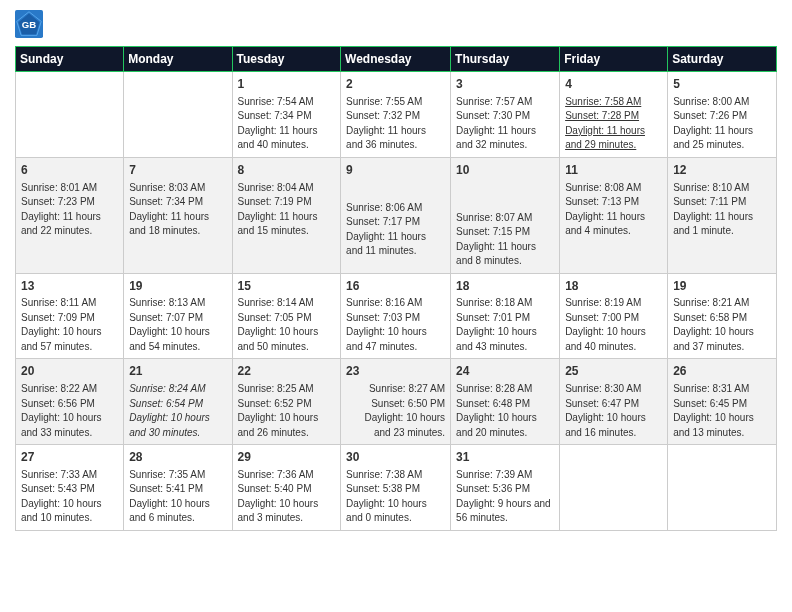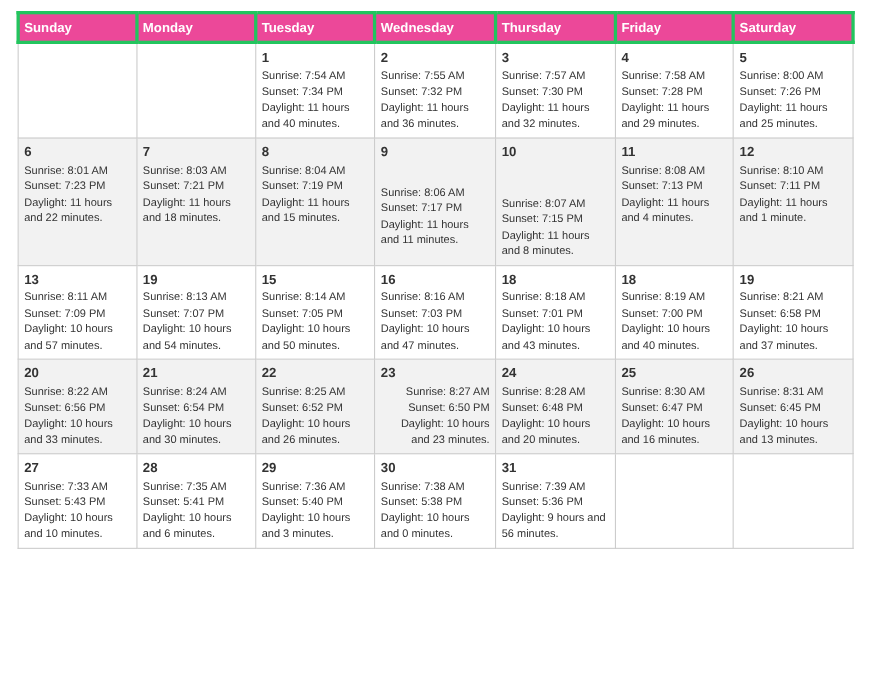--- a/index.html
+++ b/index.html
@@ -42,27 +42,27 @@
     .subtitle {
       font-size: 14px;
       color: #555;
     }
     .calendar-table {
       width: 100%;
       border-collapse: collapse;
       font-size: 10.5px;
     }
     .calendar-table thead th {
-      background: #ec4899;
+      background: #0f172a;
       color: #fff;
       padding: 5px 4px;
       text-align: left;
       font-size: 12px;
       font-weight: bold;
-      border: 3px solid #22c55e;
+      border: 1px solid #22c55e;
     }
     .calendar-table tbody td {
       vertical-align: top;
       padding: 4px 5px;
       border: 1px solid #ccc;
       background: #fff;
       width: 113px;
       min-height: 70px;
       line-height: 1.4;
     }
@@ -82,20 +82,37 @@
       line-height: 1.45;
     }
     .empty-cell {
       background: #fff !important;
     }
   </style>
 </head>
 <body>
 
 <div class="page">
+  <div class="header">
+    <div class="logo">
+      <svg class="logo-icon" viewBox="0 0 32 32" xmlns="http://www.w3.org/2000/svg">
+        <rect x="0" y="0" width="32" height="32" rx="2" fill="#2979c8"></rect>
+        <polygon points="16,4 28,14 24,28 8,28 4,14" fill="#1a5ea8"></polygon>
+        <polygon points="16,2 30,13 25,29 7,29 2,13" fill="none" stroke="#5aaaf0" stroke-width="1"></polygon>
+        <text x="16" y="20" text-anchor="middle" fill="#fff" font-size="11" font-weight="bold" font-family="Arial">GB</text>
+      </svg>
+      <div>
+        <span style="font-size:15px;font-weight:bold;color:#333;"></span><span style="font-size:15px;font-weight:bold;color:#2979c8;"></span>
+      </div>
+    </div>
+    <div class="title-block">
+      <div class="month-title"></div>
+      <div class="subtitle"></div>
+    </div>
+  </div>
 
   <table class="calendar-table">
     <thead>
       <tr>
       <th>Sunday</th>
           <th>Monday</th>
           <th>Tuesday</th>
           <th>Wednesday</th>
           <th>Thursday</th>
           <th>Friday</th>
@@ -119,42 +136,42 @@
 Daylight: 11 hours and 36 minutes.</div>
           </td>
           <td>
             <span class="day-number">3</span>
             <div class="day-info" style="white-space: pre-line;">Sunrise: 7:57 AM
 Sunset: 7:30 PM
 Daylight: 11 hours and 32 minutes.</div>
           </td>
           <td>
             <span class="day-number">4</span>
-            <div class="day-info" style="white-space: pre-line;">Sunrise: 7:58 AM
+            <div class="day-info" style="white-space: pre-line; text-decoration: underline;">Sunrise: 7:58 AM
 Sunset: 7:28 PM
 Daylight: 11 hours and 29 minutes.</div>
           </td>
           <td>
             <span class="day-number">5</span>
             <div class="day-info" style="white-space: pre-line;">Sunrise: 8:00 AM
 Sunset: 7:26 PM
 Daylight: 11 hours and 25 minutes.</div>
           </td>
         </tr>
         <tr>
           <td>
             <span class="day-number">6</span>
             <div class="day-info" style="white-space: pre-line;">Sunrise: 8:01 AM
 Sunset: 7:23 PM
 Daylight: 11 hours and 22 minutes.</div>
           </td>
           <td>
             <span class="day-number">7</span>
             <div class="day-info" style="white-space: pre-line;">Sunrise: 8:03 AM
-Sunset: 7:21 PM
+Sunset: 7:34 PM
 Daylight: 11 hours and 18 minutes.</div>
           </td>
           <td>
             <span class="day-number">8</span>
             <div class="day-info" style="white-space: pre-line;">Sunrise: 8:04 AM
 Sunset: 7:19 PM
 Daylight: 11 hours and 15 minutes.</div>
           </td>
           <td>
             <span class="day-number">9</span>
@@ -227,21 +244,21 @@
         </tr>
         <tr>
           <td>
             <span class="day-number">20</span>
             <div class="day-info" style="white-space: pre-line;">Sunrise: 8:22 AM
 Sunset: 6:56 PM
 Daylight: 10 hours and 33 minutes.</div>
           </td>
           <td>
             <span class="day-number">21</span>
-            <div class="day-info" style="white-space: pre-line;">Sunrise: 8:24 AM
+            <div class="day-info" style="white-space: pre-line; font-style: italic;">Sunrise: 8:24 AM
 Sunset: 6:54 PM
 Daylight: 10 hours and 30 minutes.</div>
           </td>
           <td>
             <span class="day-number">22</span>
             <div class="day-info" style="white-space: pre-line;">Sunrise: 8:25 AM
 Sunset: 6:52 PM
 Daylight: 10 hours and 26 minutes.</div>
           </td>
           <td>

